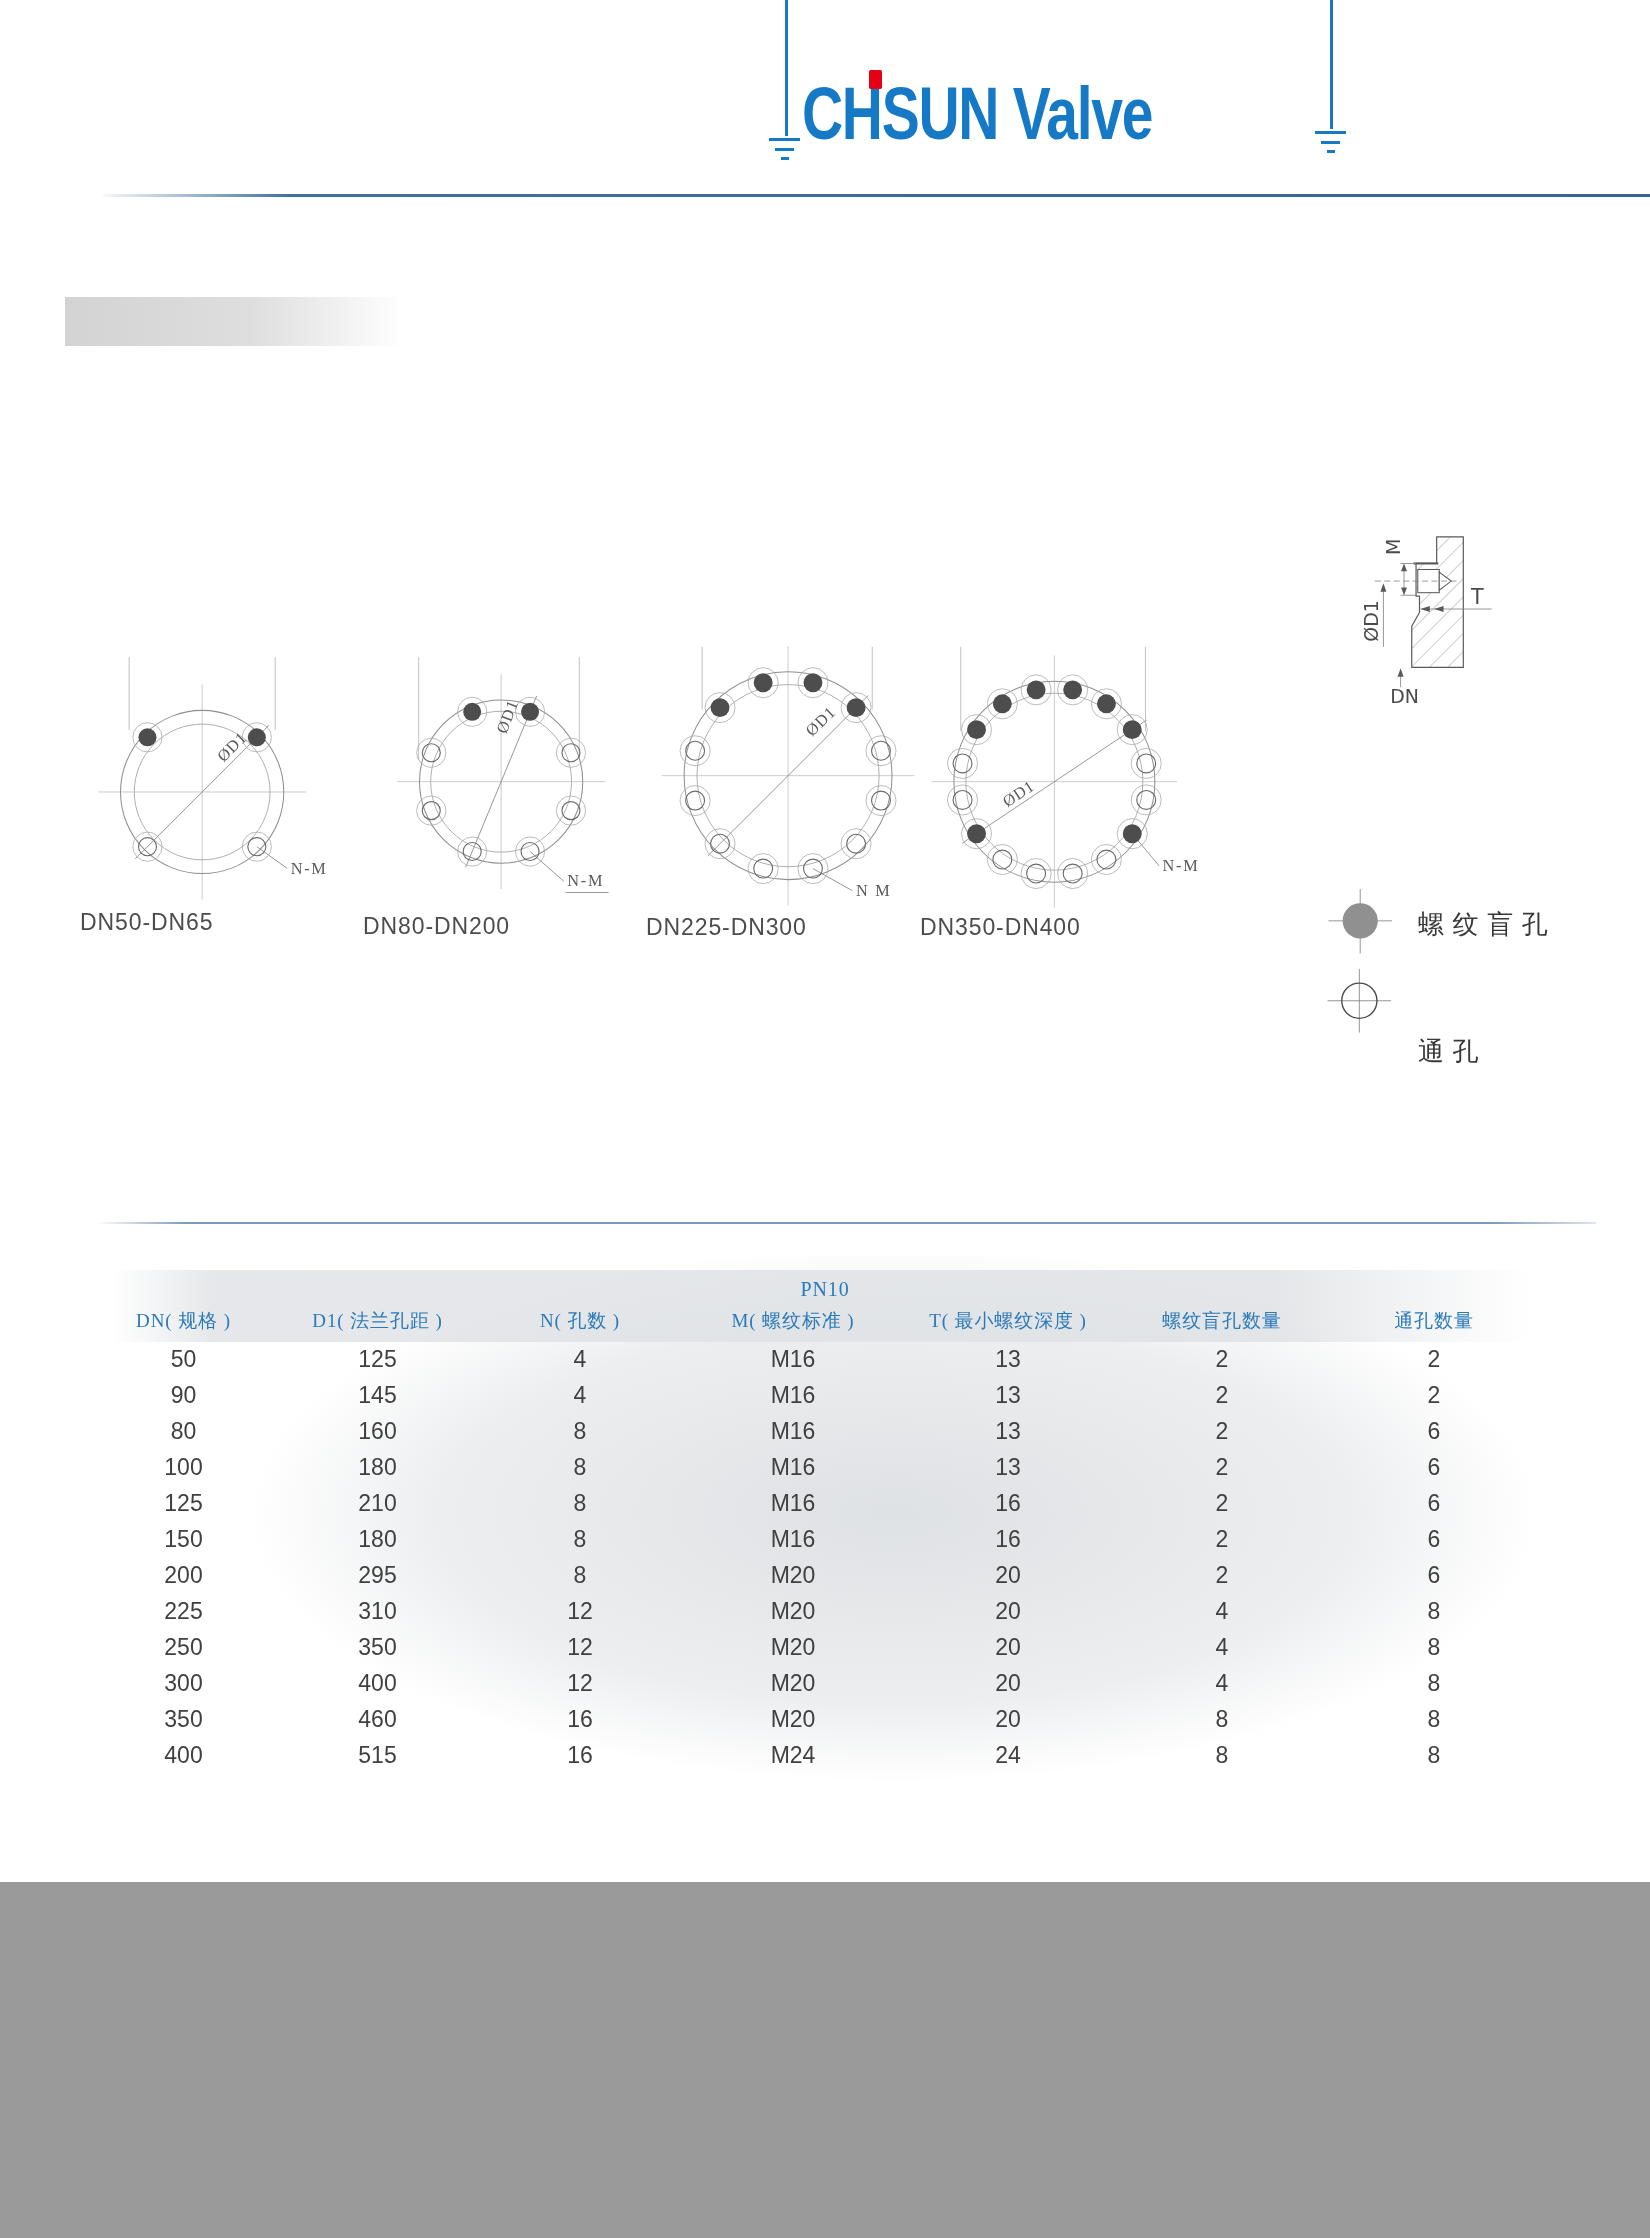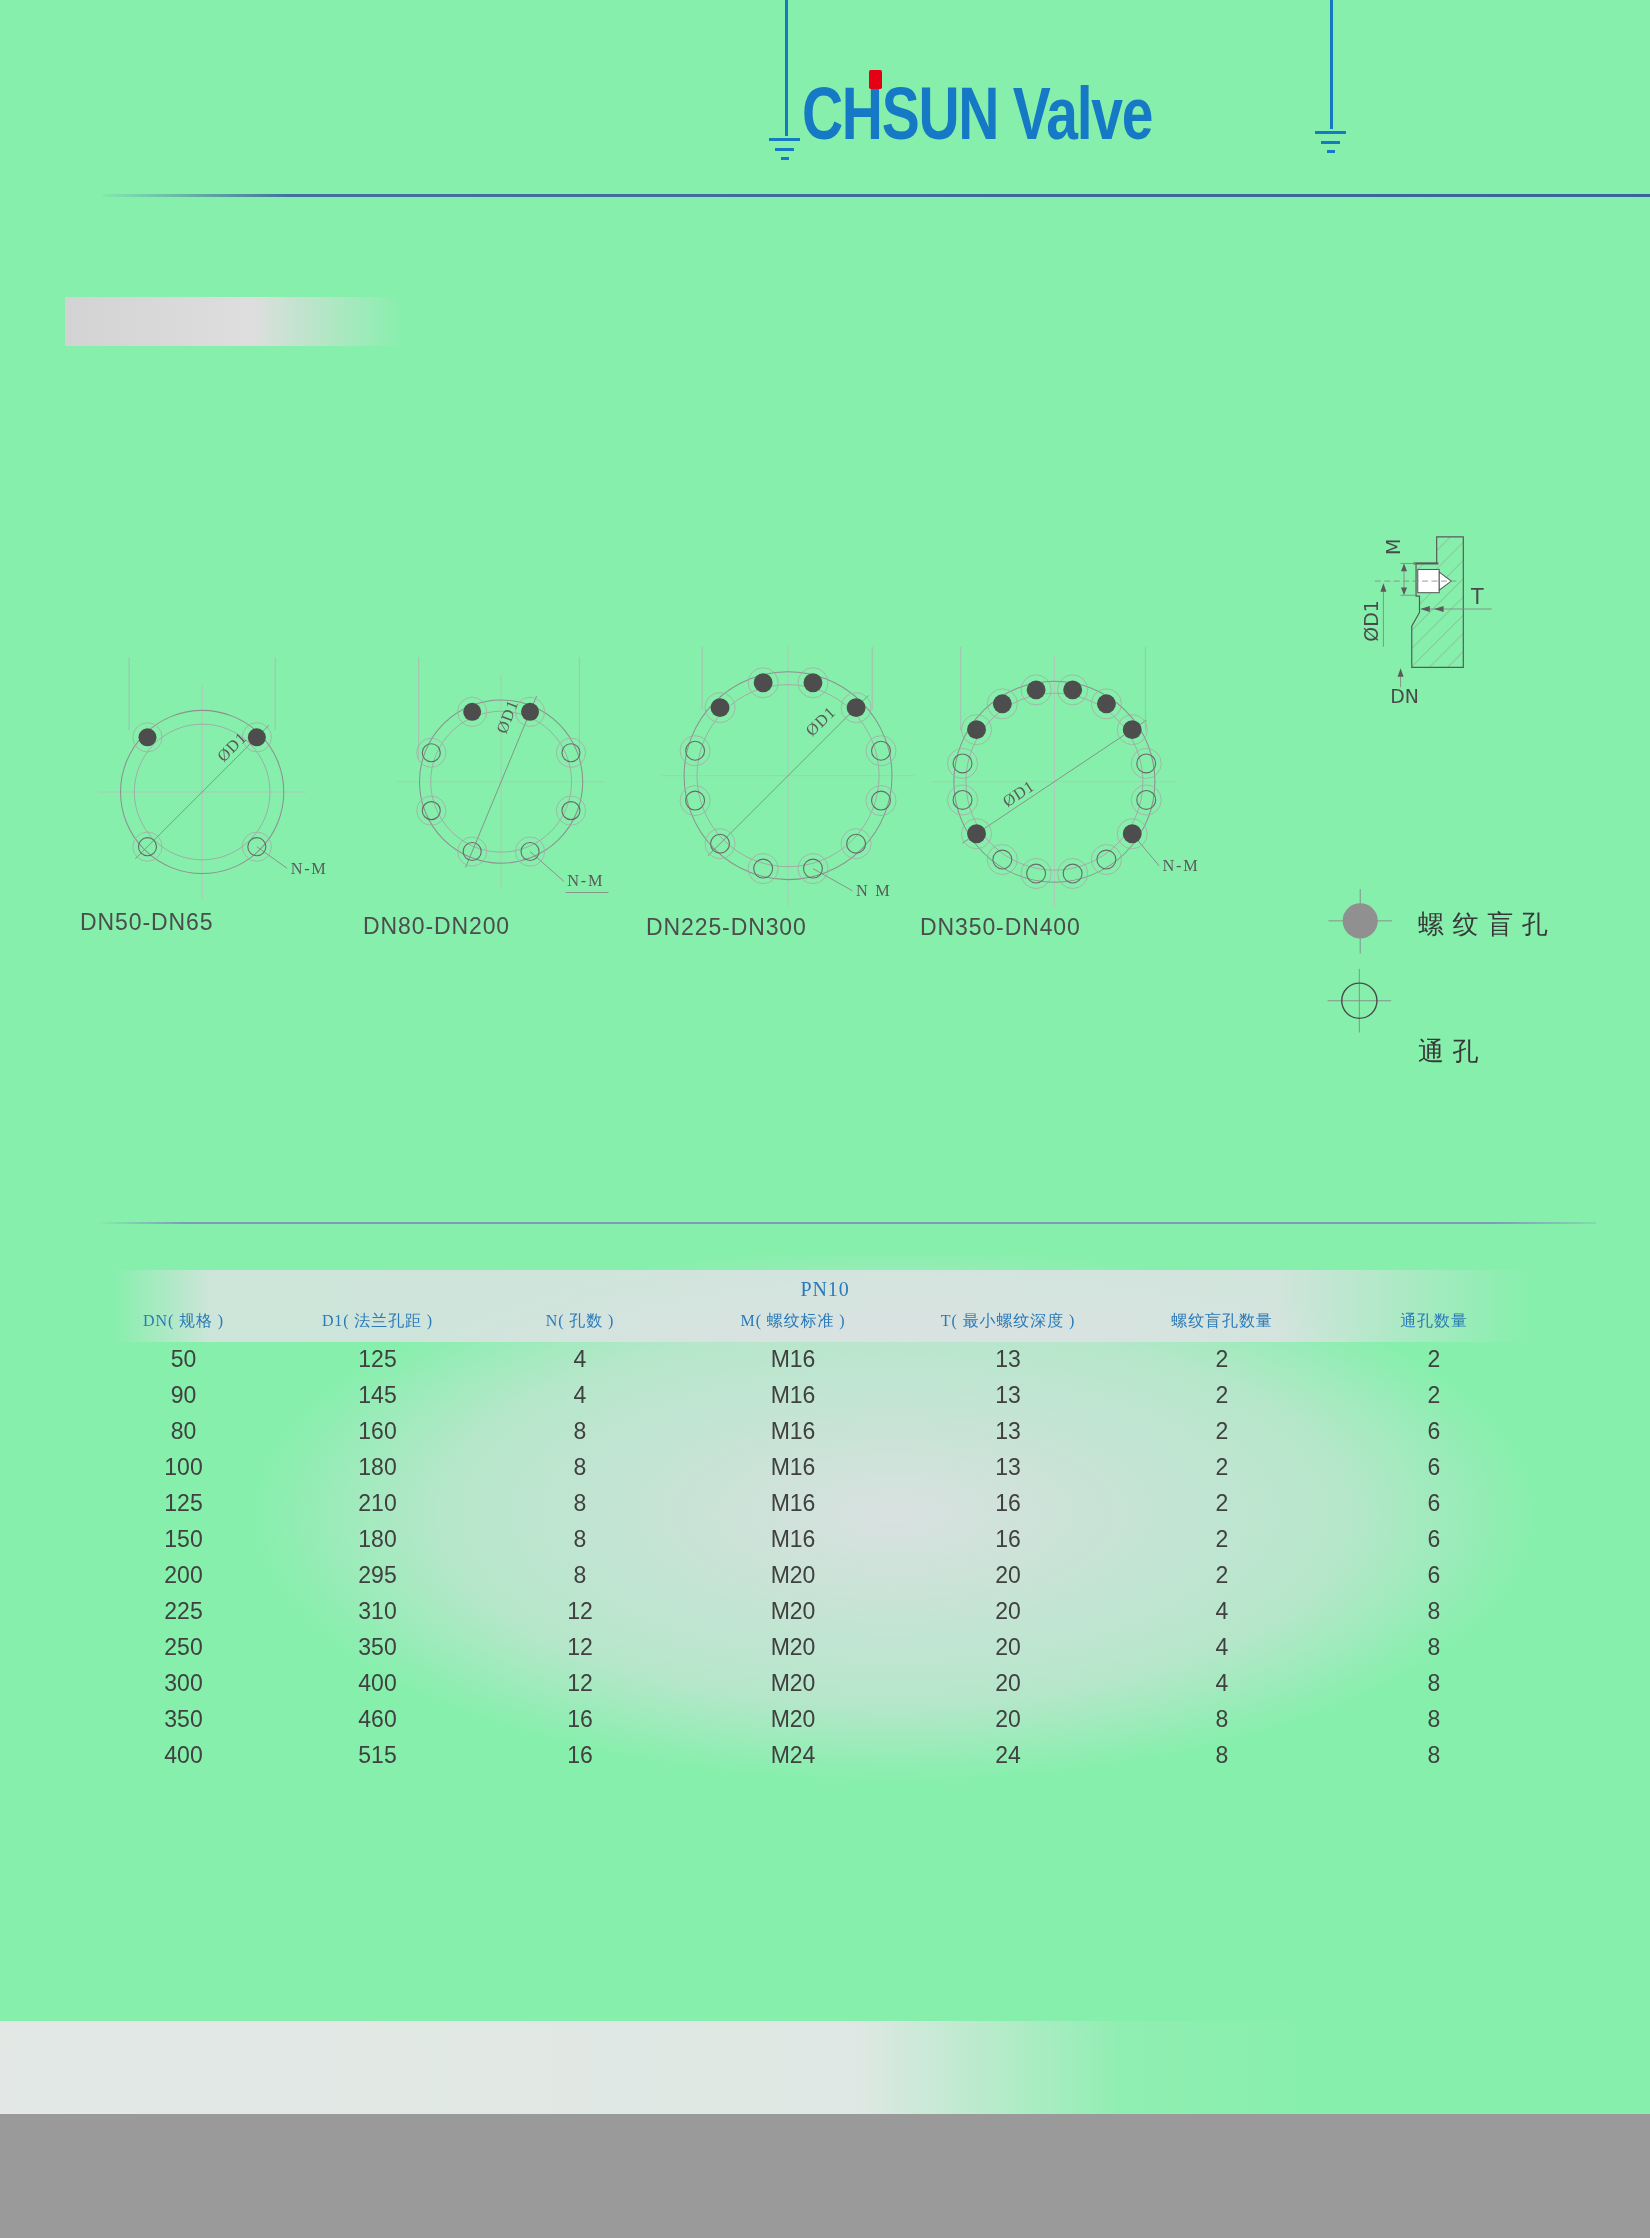--- a/index.html
+++ b/index.html
@@ -1,16 +1,16 @@
 <!DOCTYPE html>
 <html style="font-size:13.8px"><head>
 <meta charset="utf-8">
 <style>
   html,body{margin:0;padding:0;background:#9a9a9a;}
-  #page{position:relative;width:1650px;height:2114px;background:#86efac;overflow:hidden;margin:0 auto;
+  #page{position:relative;width:1650px;height:1882px;background:#ffffff;overflow:hidden;margin:0 auto;
         font-family:"Liberation Sans","DejaVu Sans",sans-serif;}
 
   
   .vline{position:absolute;width:3.4px;background:#1579c5;top:0;}
   .gbar{position:absolute;background:#1579c5;height:3.4px;}
   .logo-text{position:absolute;left:802px;top:76px;font-size:75px;line-height:1;font-weight:700;
              color:#1579c5;letter-spacing:-1.7px;transform:scaleX(0.76);transform-origin:left top;
              font-family:"Liberation Sans","DejaVu Sans",sans-serif;white-space:nowrap;}
   .logo-dot{position:absolute;left:869px;top:70px;width:13px;height:19px;background:#e60014;border-radius:1.7px;}
   .divider1{position:absolute;left:103px;top:194px;width:1547px;height:2.6px;
@@ -47,21 +47,21 @@
             background:linear-gradient(to right,rgba(125,154,184,0),#7d9ab8 6%,#7d9ab8 93%,rgba(125,154,184,0.25));}
   .table-wash{position:absolute;left:0;top:1256px;width:1650px;height:559px;
       background:radial-gradient(ellipse 825px 344px at 894px 258px,rgba(221,224,227,0.95) 0%,rgba(221,224,227,0.55) 55%,rgba(221,224,227,0) 78%);}
   .header-wash{position:absolute;left:112px;top:1270px;width:1418px;height:72px;
       background:linear-gradient(to right,rgba(223,226,229,0) 0%,rgba(223,226,229,0.8) 7%,rgba(223,226,229,0.85) 82%,rgba(223,226,229,0) 100%);}
   .pn10{position:absolute;left:739px;top:1278px;width:172px;text-align:center;font-size:20px;color:#2b7ab8;
         font-family:"Liberation Serif","DejaVu Serif",serif;letter-spacing:0.9px;}
   #flange-table{position:absolute;left:86px;top:1301px;width:1454px;display:grid;
         grid-template-columns:195px 193px 212px 214px 216px 212px 212px;grid-template-rows:40px;grid-auto-rows:36px;}
   #flange-table .cell{display:flex;align-items:center;justify-content:center;}
-  #flange-table .th{color:#2b7ab8;font-size:16px;font-family:"Liberation Serif","DejaVu Serif",serif;letter-spacing:0.9px;}
+  #flange-table .th{color:#2b7ab8;font-size:19px;font-family:"Liberation Serif","DejaVu Serif",serif;letter-spacing:0.9px;}
   #flange-table .td{color:#404040;font-size:23px;}
 
   
   .bottom-band{position:absolute;left:0;top:2021px;width:1650px;height:100px;
       background:linear-gradient(to right,rgba(232,232,233,0.95) 0%,rgba(230,231,232,0.92) 52%,rgba(230,231,232,0.1) 68%,rgba(230,231,232,0) 80%);}
   .page-badge{position:absolute;left:796px;top:2165px;width:58px;height:74px;background:#38a5dc;
       border-radius:10.3px 10.3px 0 0;display:flex;align-items:flex-start;justify-content:center;}
   .page-badge span{color:#ffffff;font-size:28px;font-weight:700;margin-top:19px;letter-spacing:0.9px;}
 </style>
 </head>

